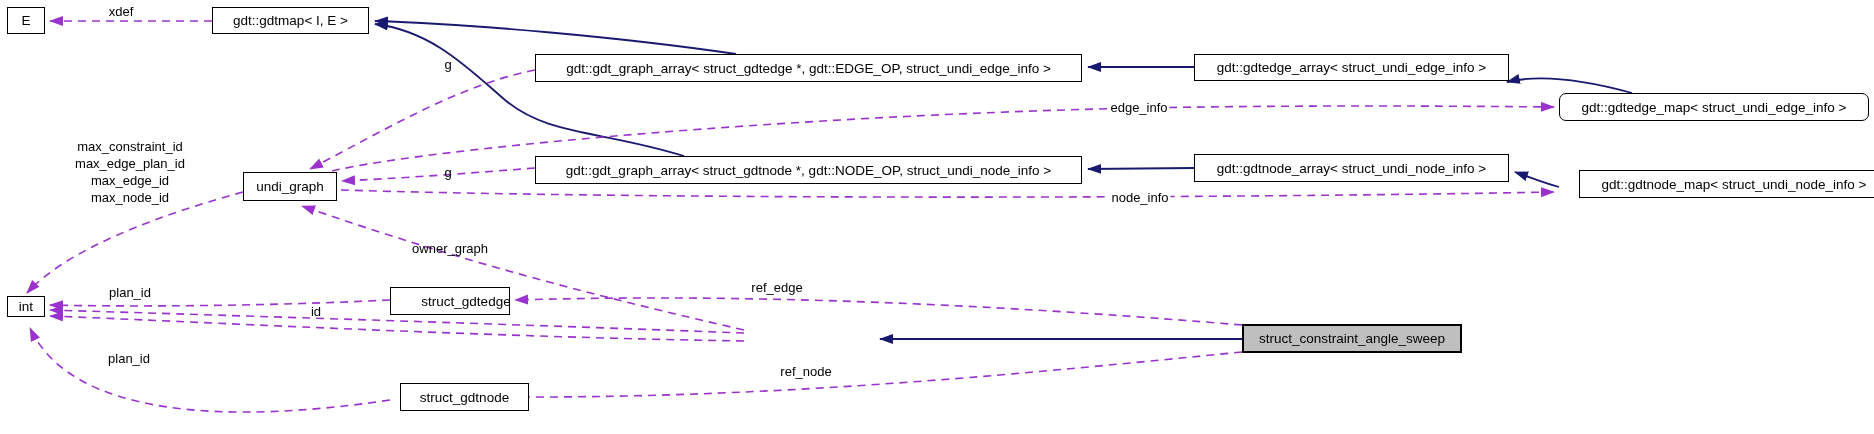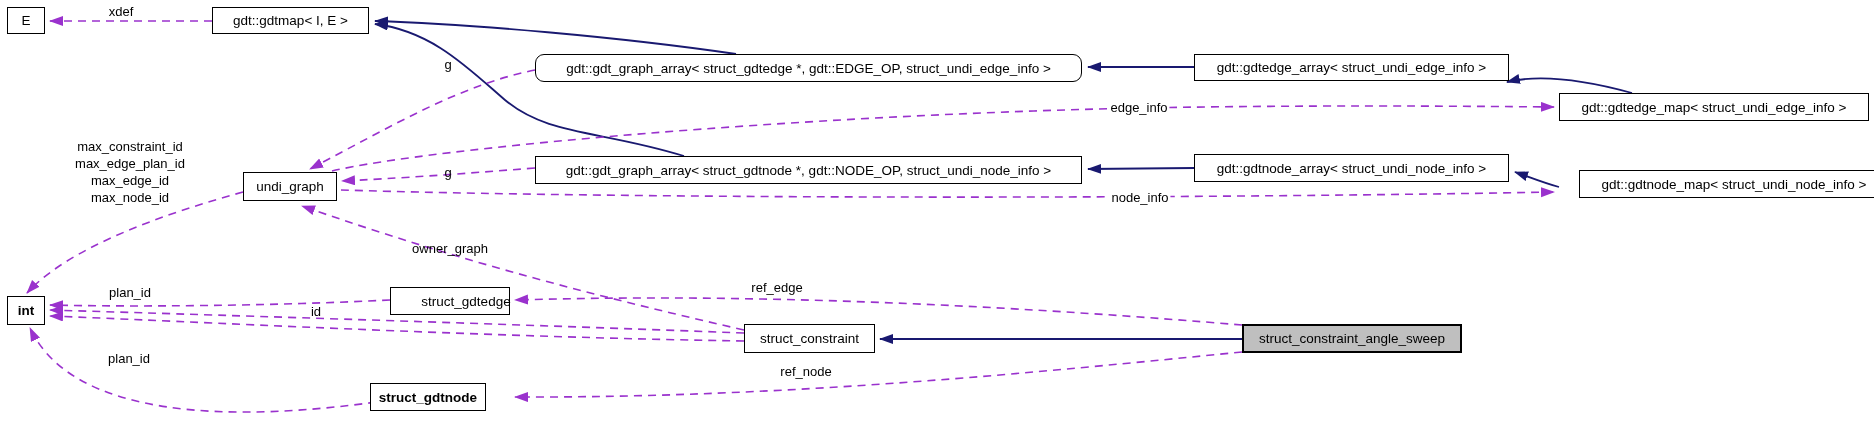--- a/index.html
+++ b/index.html
@@ -62,43 +62,42 @@
       <path d="M 744,330 C 600,297 462,262 302,206" marker-end="url(#arr-dash)"></path>
       <path d="M 1242,325 C 1050,309 782,292 515,300" marker-end="url(#arr-dash)"></path>
       <path d="M 1242,352 C 1040,372 790,398 515,397" marker-end="url(#arr-dash)"></path>
     </g>
   </svg>
 
   <div class="node" style="left:7px;top:7px;width:38px;height:27px;">E</div>
 
   <div class="node" style="left:212px;top:7px;width:157px;height:27px;">gdt::gdtmap&lt; I, E &gt;</div>
 
-  <div class="node" style="left:535px;top:54px;width:547px;height:28px;border-radius:9px;">gdt::gdt_graph_array&lt; struct_gdtedge *, gdt::EDGE_OP, struct_undi_edge_info &gt;</div>
+  <div class="node" style="left:535px;top:54px;width:547px;height:28px;">gdt::gdt_graph_array&lt; struct_gdtedge *, gdt::EDGE_OP, struct_undi_edge_info &gt;</div>
 
   <div class="node" style="left:1194px;top:54px;width:315px;height:27px;">gdt::gdtedge_array&lt; struct_undi_edge_info &gt;</div>
 
-  <div class="node" style="left:1559px;top:93px;width:310px;height:28px;">gdt::gdtedge_map&lt; struct_undi_edge_info &gt;</div>
+  <div class="node" style="left:1559px;top:93px;width:310px;height:28px;border-radius:7px;">gdt::gdtedge_map&lt; struct_undi_edge_info &gt;</div>
 
   <div class="node" style="left:535px;top:156px;width:547px;height:28px;">gdt::gdt_graph_array&lt; struct_gdtnode *, gdt::NODE_OP, struct_undi_node_info &gt;</div>
 
   <div class="node" style="left:1194px;top:154px;width:315px;height:28px;">gdt::gdtnode_array&lt; struct_undi_node_info &gt;</div>
 
   <div class="node" style="left:1559px;top:170px;width:310px;height:28px;margin-left:20px;">gdt::gdtnode_map&lt; struct_undi_node_info &gt;</div>
 
   <div class="node" style="left:243px;top:172px;width:94px;height:29px;">undi_graph</div>
 
-  <div class="node" style="left:7px;top:296px;width:38px;height:29px;font-weight:bold;">int</div>
+  <div class="node" style="left:7px;top:296px;width:38px;height:21px;">int</div>
 
   <div class="node" style="left:390px;top:287px;width:120px;height:28px;padding-left:32px;">struct_gdtedge</div>
 
-  <div class="node" style="left:744px;top:324px;width:131px;height:29px;">struct_constraint</div>
 
   <div class="node selected" style="left:1242px;top:324px;width:220px;height:29px;">struct_constraint_angle_sweep</div>
 
-  <div class="node" style="left:370px;top:383px;width:116px;height:28px;font-weight:bold;">struct_gdtnode</div>
+  <div class="node" style="left:400px;top:383px;width:129px;height:28px;">struct_gdtnode</div>
 
   <div class="elabel nobg" style="left:121px;top:11px;">xdef</div>
 
   <div class="elabel nobg" style="left:448px;top:64px;">g</div>
 
   <div class="elabel nobg" style="left:448px;top:172px;">g</div>
 
   <div class="elabel" style="left:1139px;top:107px;">edge_info</div>
 
   <div class="elabel" style="left:1140px;top:197px;">node_info</div>

